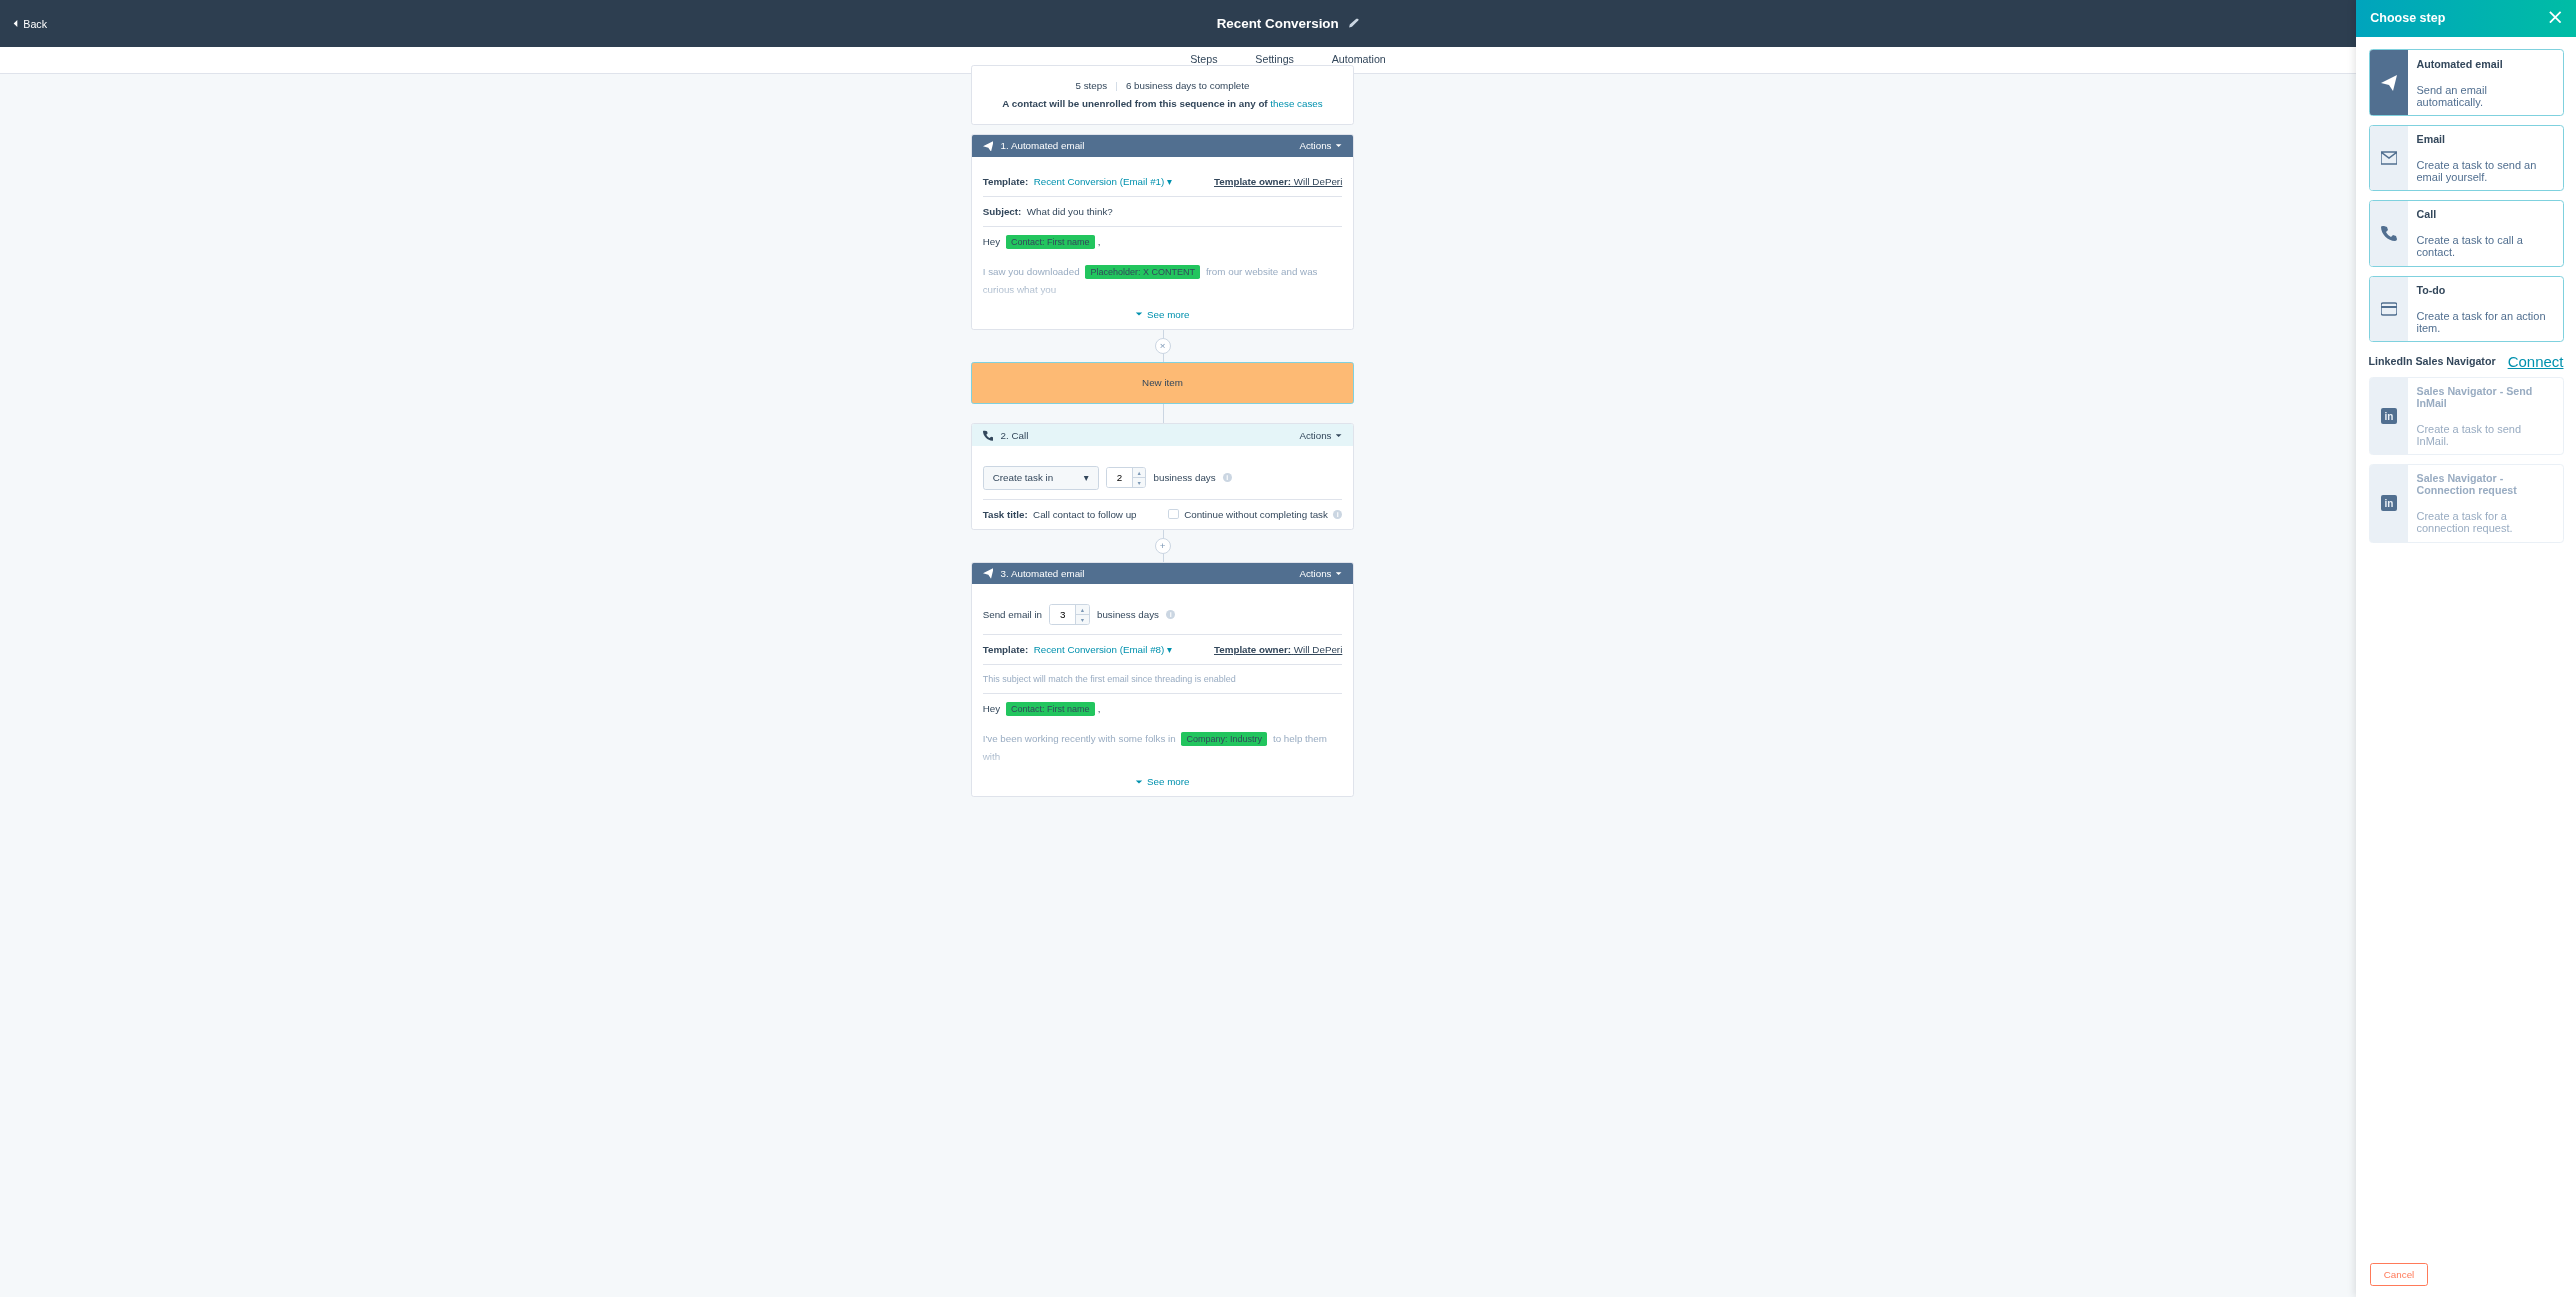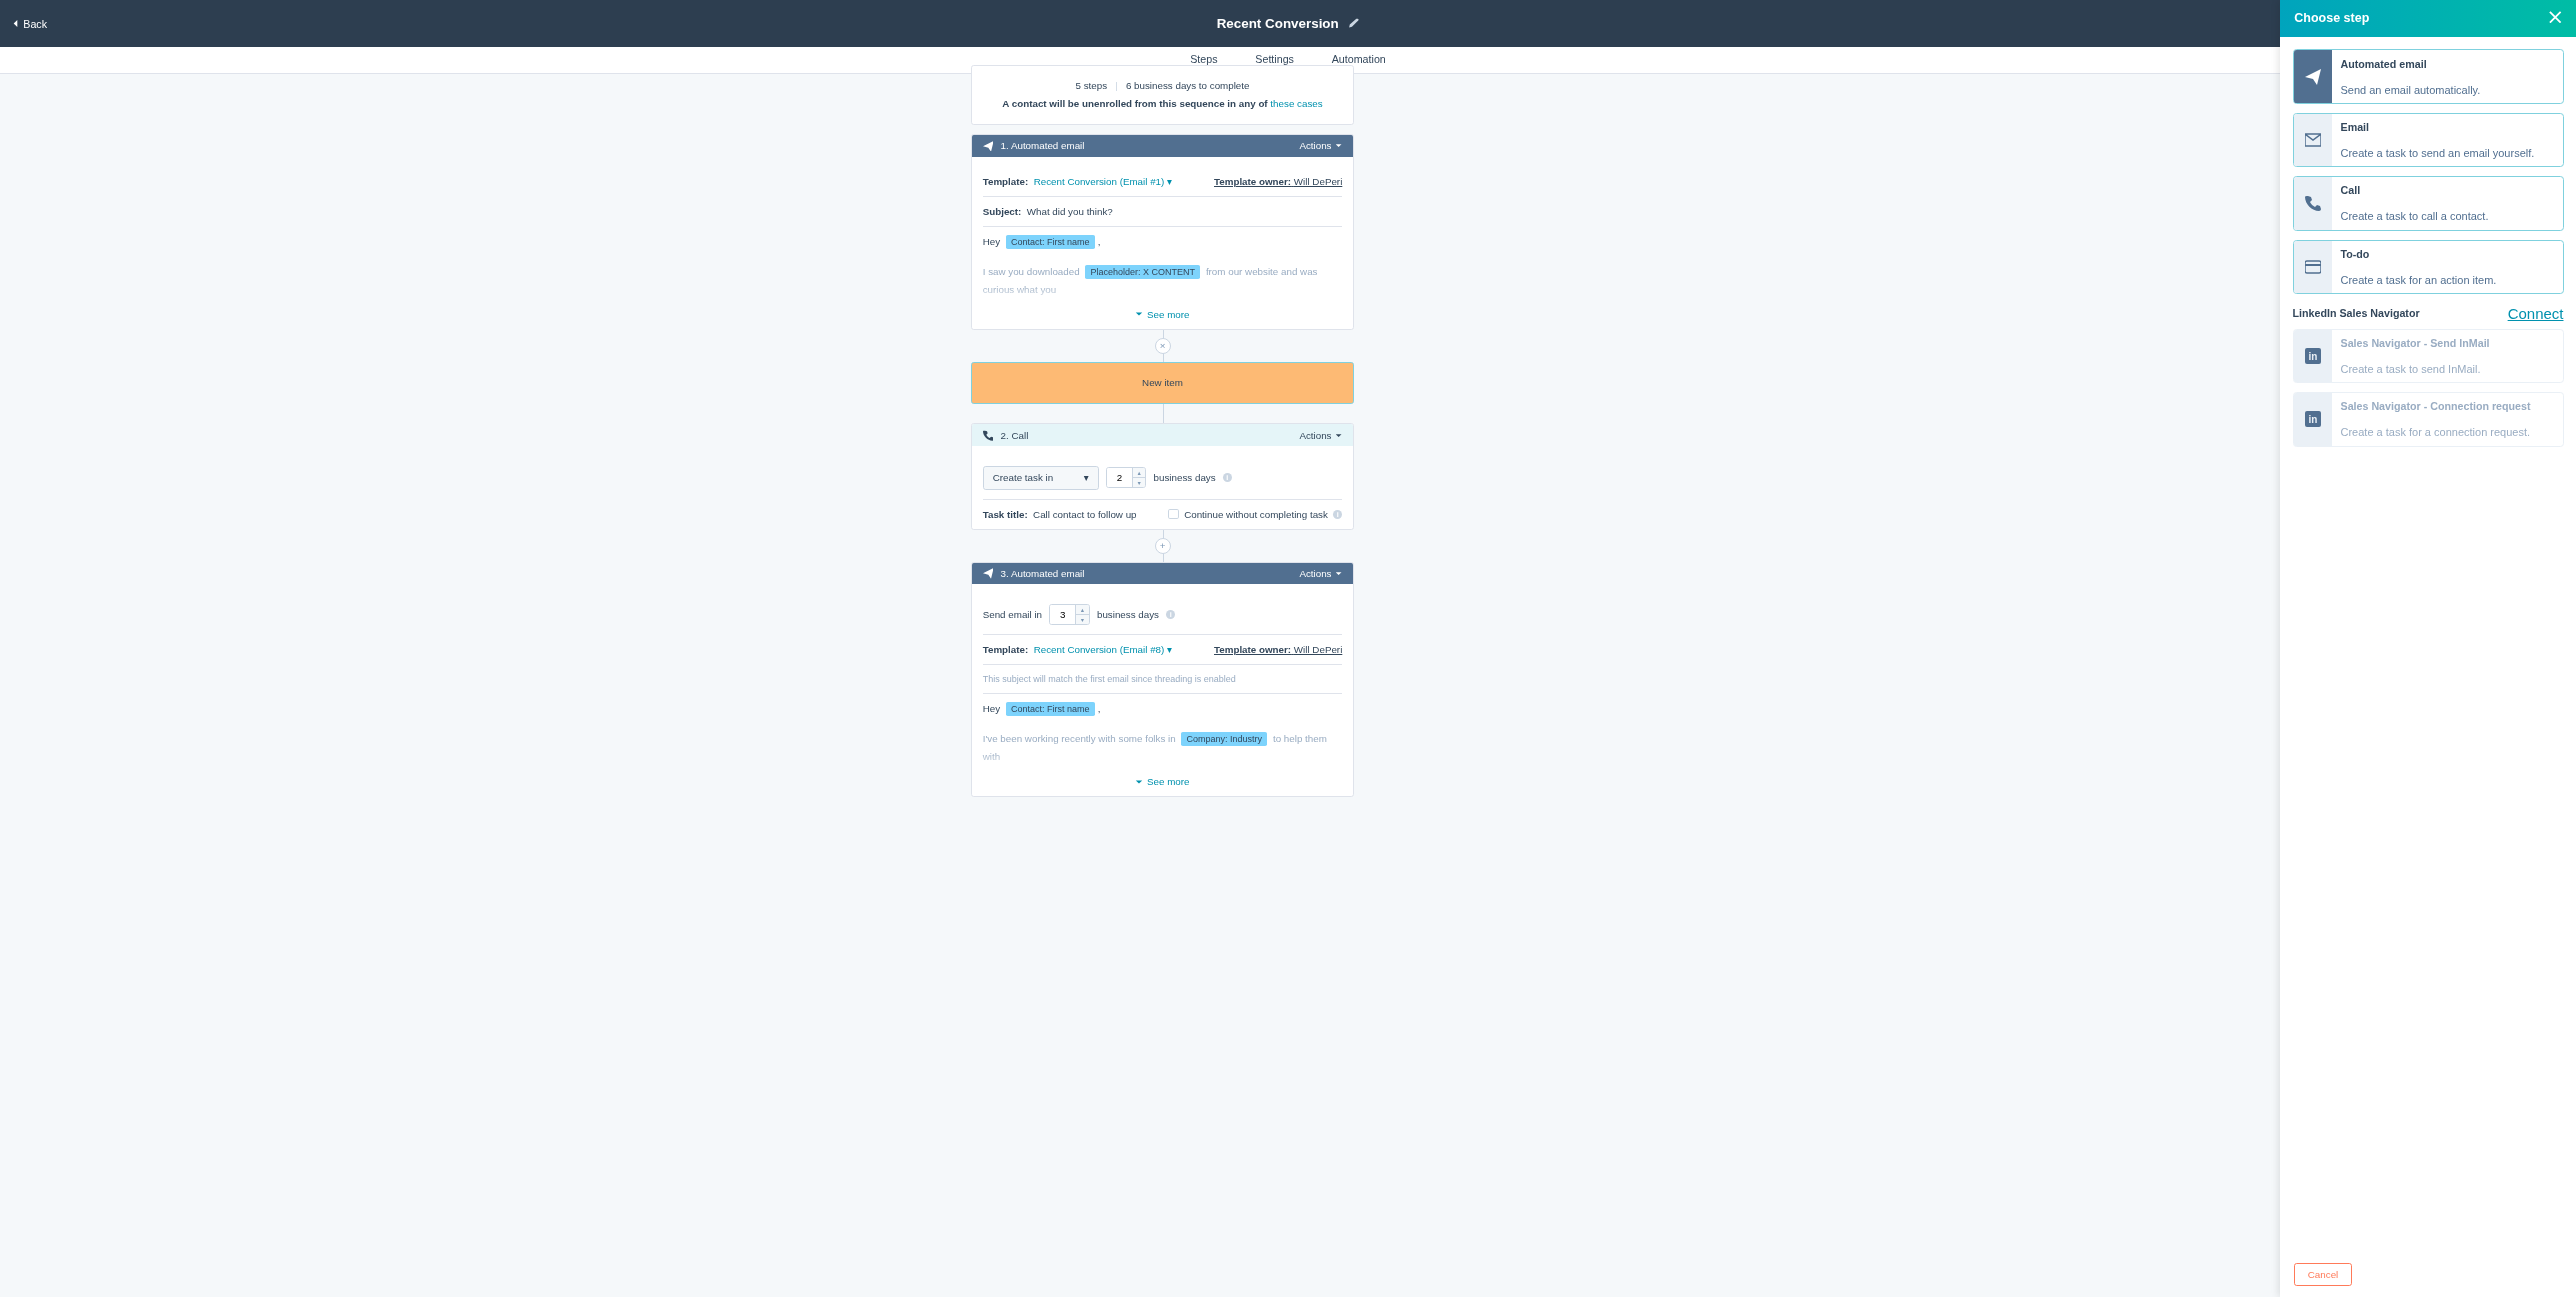--- a/index.html
+++ b/index.html
@@ -30,21 +30,21 @@
 .step-head .step-icon { width: 10.7px; height: 10.7px; fill: currentColor; }
 .step-head .actions { margin-left: auto; display: flex; align-items: center; gap: 3.6px; cursor: pointer; }
 .step-head .caret { width: 7.2px; height: 7.2px; fill: currentColor; }
 .step-body { padding: 10.7px 10.7px 0; font-size: 9.8px; }
 .step-row { padding: 9px 0; border-bottom: 0.9px solid #dfe3eb; display: flex; align-items: center; gap: 5.4px; flex-wrap: wrap; }
 .step-row:last-child { border-bottom: none; }
 .lbl { font-weight: 600; color: #33475b; }
 .tpl-link { color: #0091ae; cursor: pointer; }
 .owner { margin-left: auto; color: #33475b; text-decoration: underline; }
 .owner .lbl { font-weight: 600; }
-.token { background: #7dd3fc; color: #33475b; padding: 1.8px 5.4px; font-size: 9px; border-radius: 1.8px; }
+.token { background: #22c55e; color: #33475b; padding: 1.8px 5.4px; font-size: 9px; border-radius: 1.8px; }
 .see-more { color: #0091ae; font-size: 9.8px; display: flex; align-items: center; justify-content: center; gap: 3.6px; padding: 5.4px 0 9px; cursor: pointer; }
 .see-more svg { width: 8px; height: 8px; fill: #0091ae; }
 .email-content { padding: 5.4px 0; color: #99acc2; line-height: 1.8; position: relative; }
 .email-content .greeting { color: #33475b; }
 .email-content .fade { position: absolute; left: 0; right: 0; bottom: 0; height: 18px; background: linear-gradient(rgba(255,255,255,0), #fff); }
 
 .connector { position: relative; height: 16px; }
 .connector::before { content: ""; position: absolute; left: 50%; top: 0; bottom: 0; width: 0.9px; background: #cbd6e2; }
 .connector-btn { position: absolute; left: 50%; top: 50%; transform: translate(-50%, -50%); width: 16px; height: 16px; border-radius: 50%; border: 0.9px solid #cbd6e2; background: #fff; display: flex; align-items: center; justify-content: center; font-size: 9.8px; color: #7c98b6; cursor: pointer; }
 
@@ -53,21 +53,21 @@
 .dropdown { border: 0.9px solid #cbd6e2; border-radius: 2.7px; background: #f5f8fa; padding: 5.4px 9px; font-size: 9.8px; display: flex; align-items: center; min-width: 116px; cursor: pointer; }
 .dropdown .dd-caret { margin-left: auto; }
 .num-input { border: 0.9px solid #cbd6e2; border-radius: 2.7px; display: flex; align-items: stretch; height: 21.5px; overflow: hidden; }
 .num-input input { border: none; width: 25px; text-align: center; font-size: 9.8px; background: #fff; outline: none; }
 .num-input .steppers { display: flex; flex-direction: column; border-left: 0.9px solid #cbd6e2; }
 .num-input .stepper { width: 12.5px; flex: 1; display: flex; align-items: center; justify-content: center; font-size: 5.4px; background: #f5f8fa; cursor: pointer; color: #7c98b6; }
 .num-input .stepper:first-child { border-bottom: 0.9px solid #cbd6e2; }
 .info-icon { width: 9px; height: 9px; border-radius: 50%; background: #cbd6e2; color: #fff; display: inline-flex; align-items: center; justify-content: center; font-size: 7.2px; font-weight: bold; cursor: pointer; }
 .checkbox { width: 10.7px; height: 10.7px; border: 0.9px solid #cbd6e2; border-radius: 1.8px; display: inline-block; cursor: pointer; background: #fff; }
 
-.side-panel { position: absolute; top: 0; right: 0; bottom: 0; width: 296px; background: #fff; box-shadow: -1.8px 0 7.2px rgba(0,0,0,0.1); display: flex; flex-direction: column; }
+.side-panel { position: absolute; top: 0; right: 0; bottom: 0; width: 220px; background: #fff; box-shadow: -1.8px 0 7.2px rgba(0,0,0,0.1); display: flex; flex-direction: column; }
 .side-head { background: linear-gradient(90deg, #00a4bd, #00bda5); color: #fff; padding: 10.7px 14.3px; display: flex; align-items: center; font-size: 12.5px; font-weight: 600; }
 .side-head .close { margin-left: auto; cursor: pointer; }
 .side-head .close svg { width: 12.5px; height: 12.5px; fill: #fff; }
 .side-body { padding: 12.5px; flex: 1; overflow-y: auto; }
 .step-option { border: 0.9px solid #7fd1de; border-radius: 3.6px; display: flex; align-items: stretch; margin-bottom: 9px; cursor: pointer; overflow: hidden; min-height: 39px; }
 .step-option .opt-icon { width: 38px; background: #eaf0f6; display: flex; align-items: center; justify-content: center; flex-shrink: 0; }
 .step-option.selected .opt-icon { background: #516f90; }
 .step-option.selected .opt-icon svg { fill: #fff; }
 .step-option.disabled { border-color: #eaf0f6; cursor: default; }
 .step-option.disabled .opt-text .opt-title,

